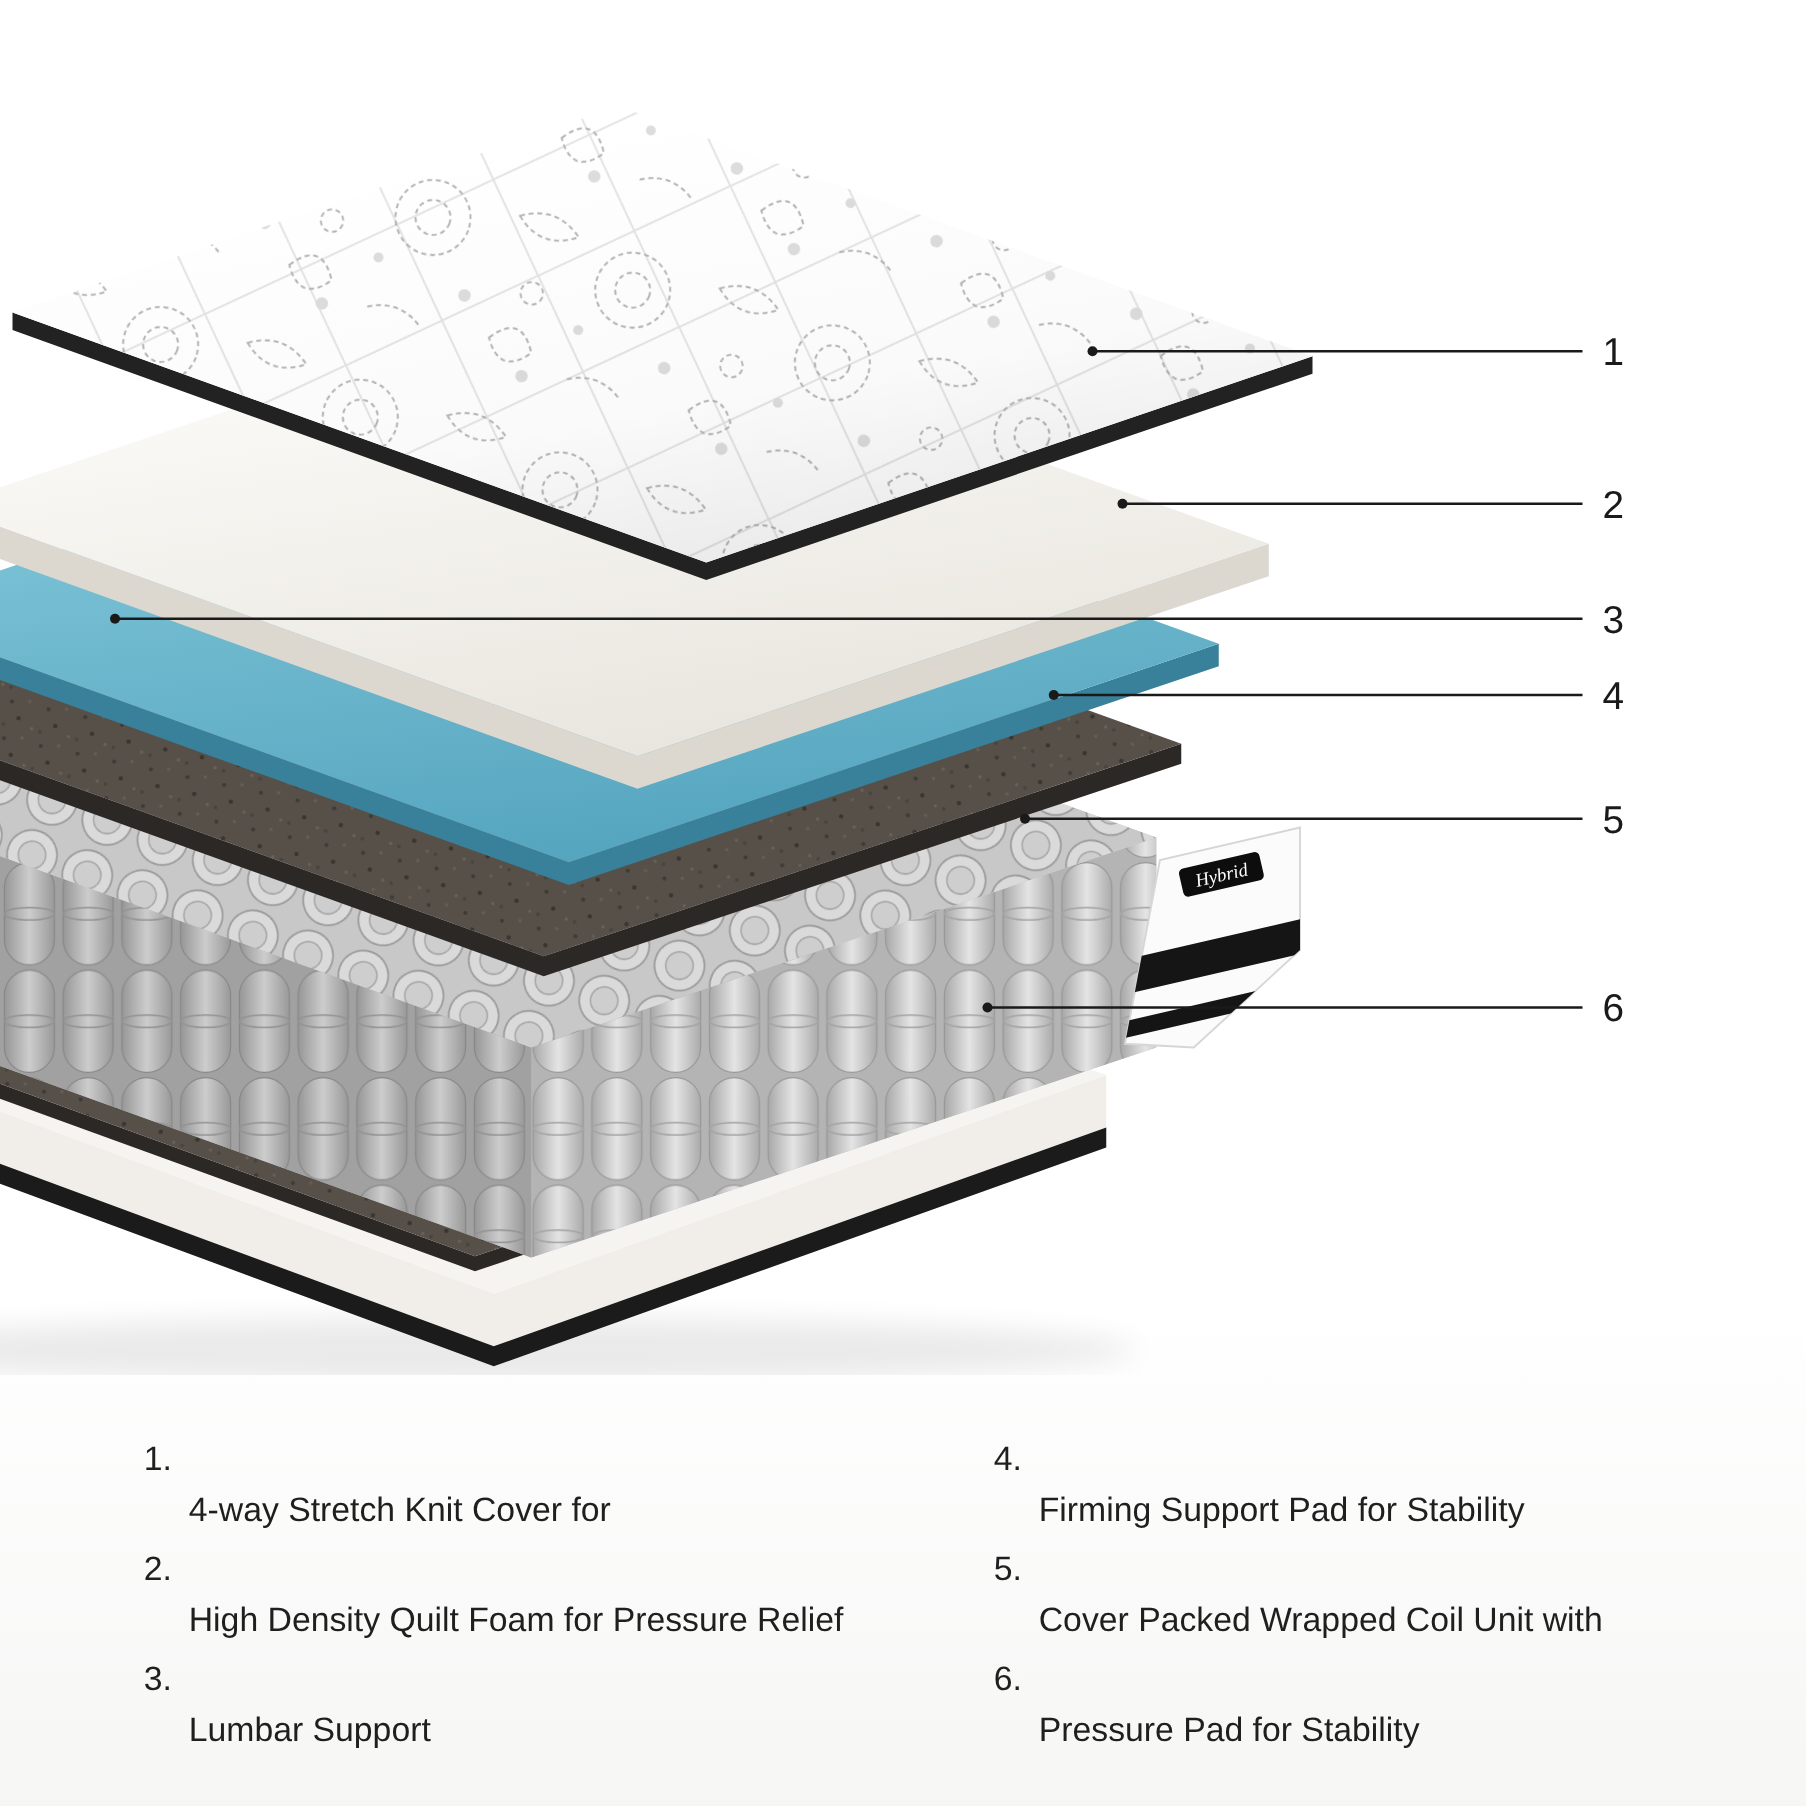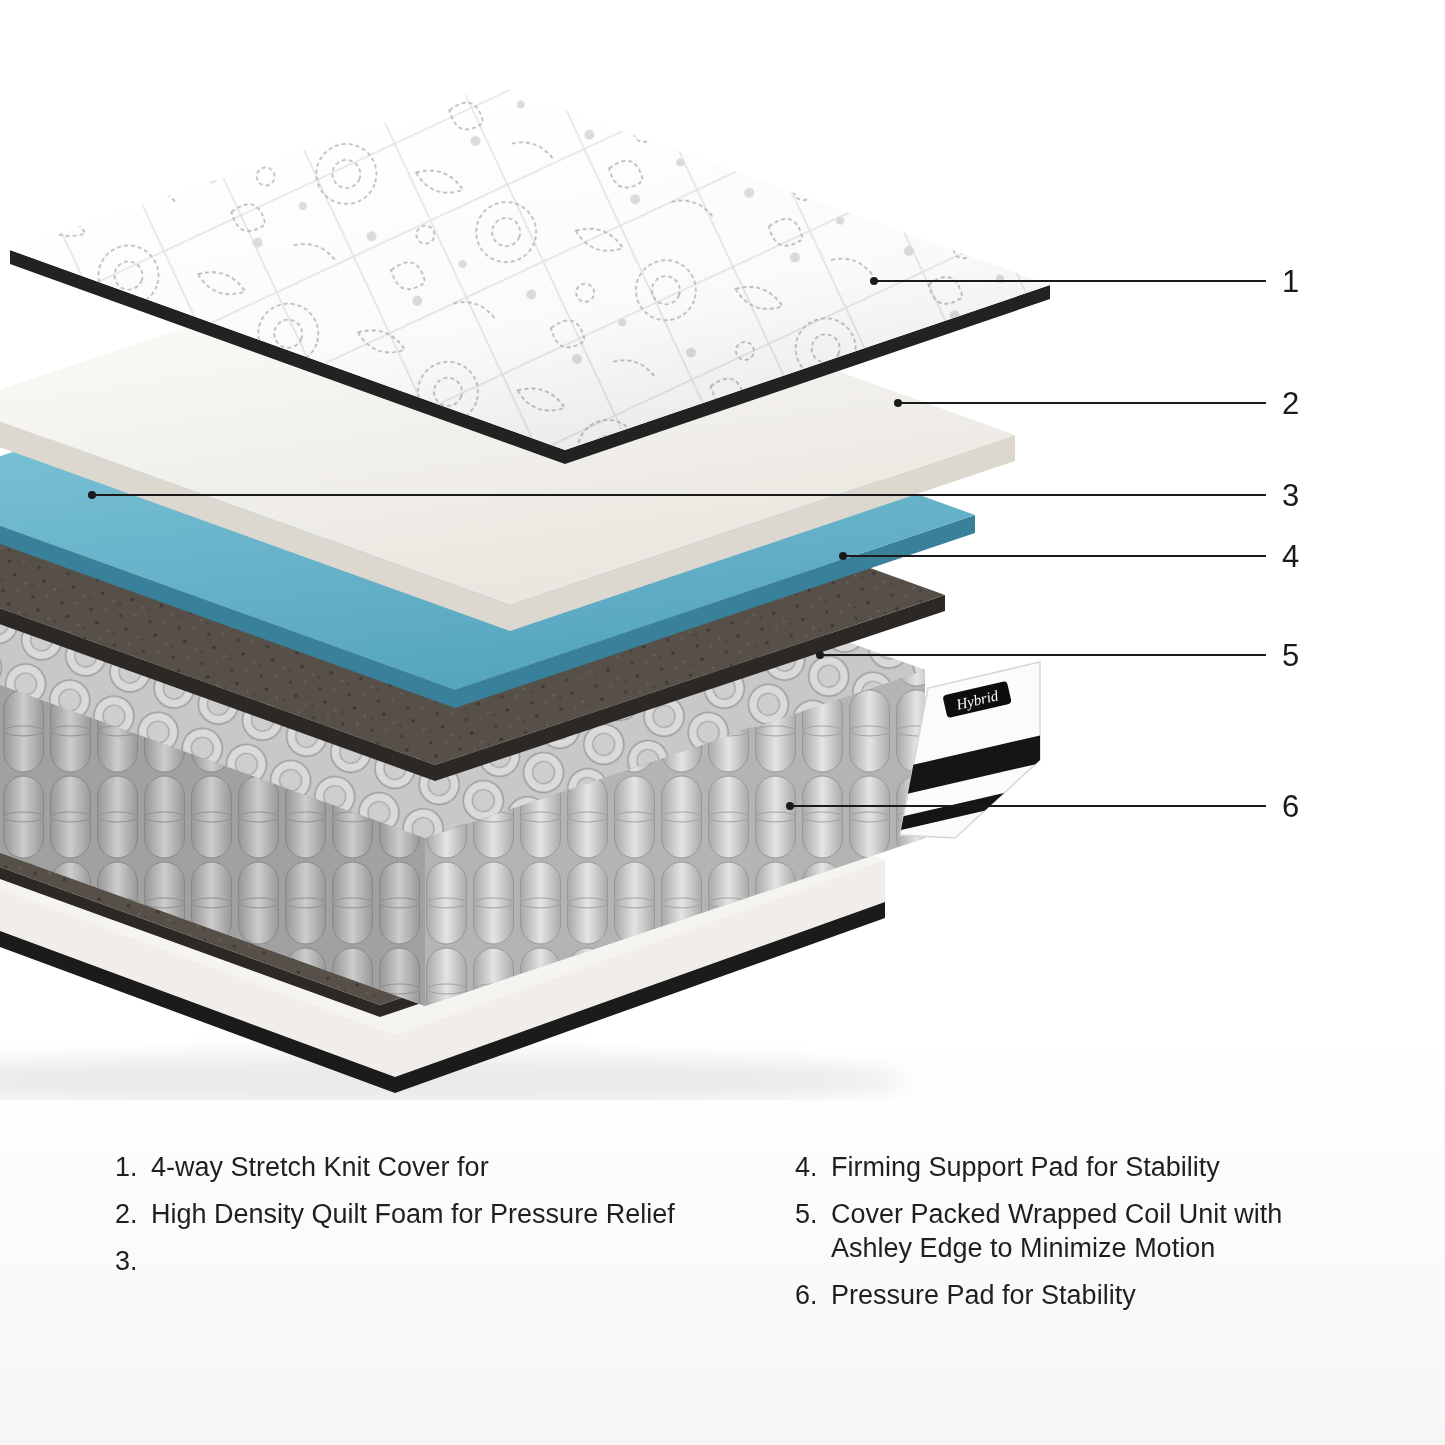--- a/index.html
+++ b/index.html
@@ -14,21 +14,21 @@
   .legend{
     position:absolute;top:1150px;left:0;right:0;
     display:flex;align-items:flex-start;
     color:#1f1f1f;font-size:27px;line-height:34px;
   }
   .legend .col{display:flex;flex-direction:column;}
   .legend .col.left{margin-left:115px;width:645px;}
   .legend .col.right{margin-left:35px;width:600px;}
   .legend-item{display:flex;margin-bottom:13px;}
   .legend-item .num{flex:none;width:36px;}
-  .legend-item .lines{flex:1;}
+  .legend-item .lines{flex:1;margin-top:41px;}
   .legend-item .line{display:block;}
 </style>
 </head>
 <body>
 
 <div class="page">
 
   <div class="diagram-wrap">
     <svg width="1445" height="1100" viewBox="0 0 1445 1100" xmlns="http://www.w3.org/2000/svg">
       <defs>
@@ -195,35 +195,35 @@
       </div>
       <div class="legend-item">
         <span class="num">2.</span>
         <span class="lines">
           <span class="line">High Density Quilt Foam for Pressure Relief</span>
         </span>
       </div>
       <div class="legend-item">
         <span class="num">3.</span>
         <span class="lines">
+          <span class="line">Lumbar Support</span>
         </span>
       </div>
     </div>
     <div class="col right">
       <div class="legend-item">
         <span class="num">4.</span>
         <span class="lines">
           <span class="line">Firming Support Pad for Stability</span>
         </span>
       </div>
       <div class="legend-item">
         <span class="num">5.</span>
         <span class="lines">
           <span class="line">Cover Packed Wrapped Coil Unit with</span>
-          <span class="line">Ashley Edge to Minimize Motion</span>
         </span>
       </div>
       <div class="legend-item">
         <span class="num">6.</span>
         <span class="lines">
           <span class="line">Pressure Pad for Stability</span>
         </span>
       </div>
     </div>
   </div>

